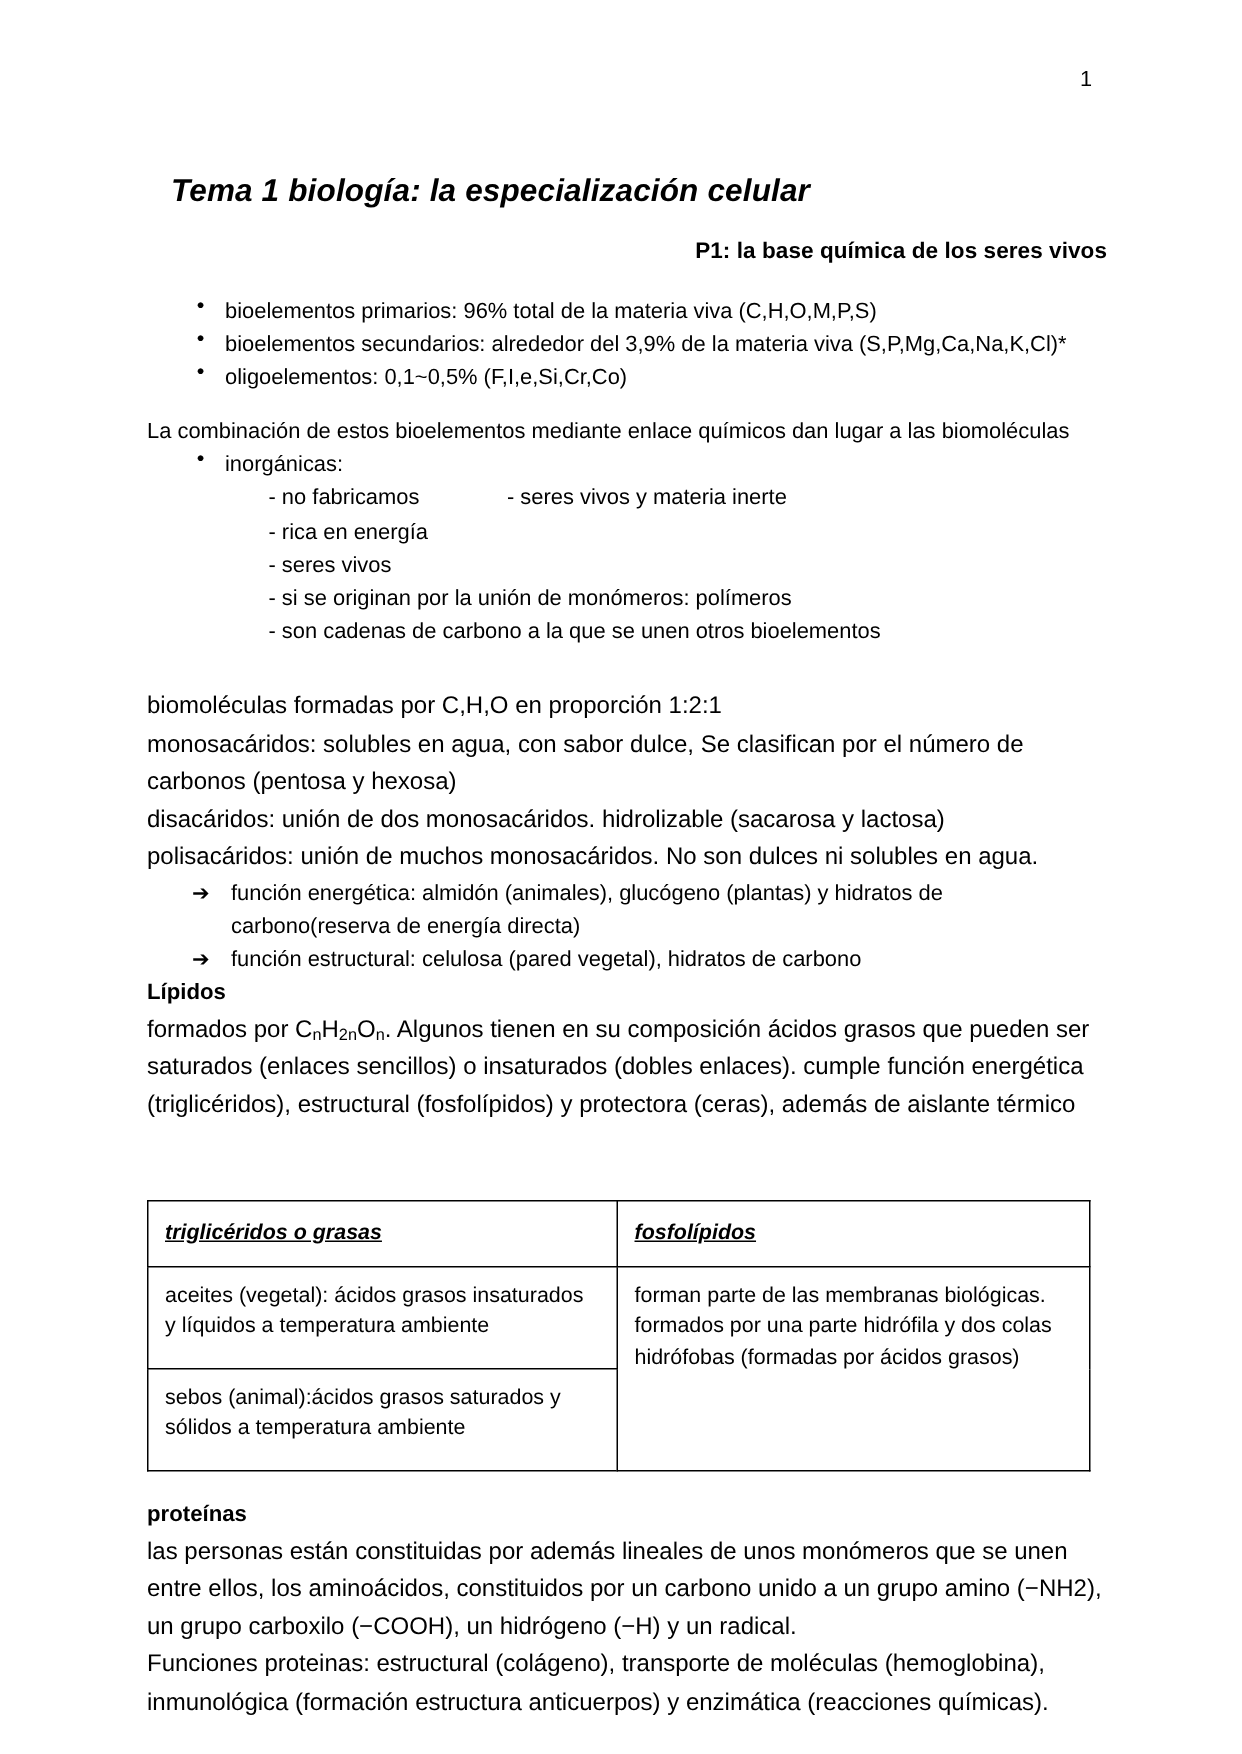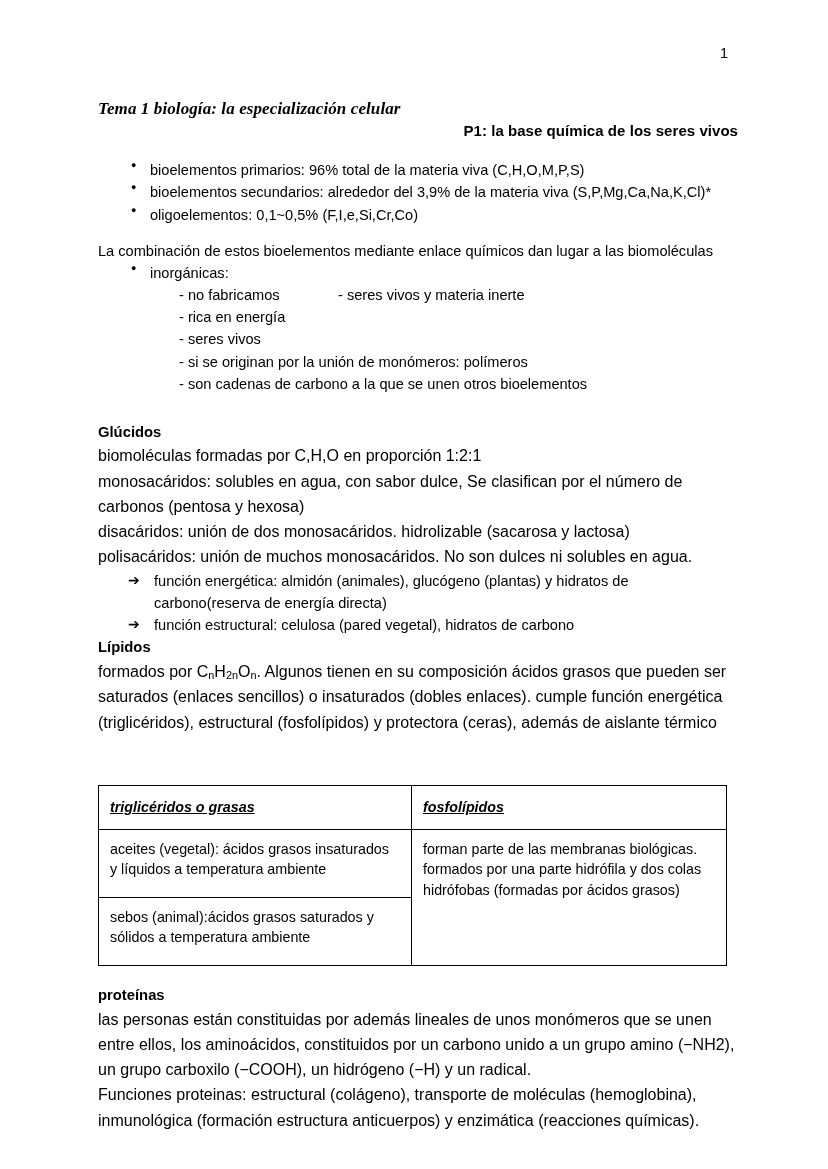--- a/index.html
+++ b/index.html
@@ -27,27 +27,26 @@
     line-height: 1;
     color: #000;
   }
   .content {
     position: absolute;
     left: 98px;
     top: 98px;
     width: 640px;
   }
   .doc-title {
-    font-size: 17px;
+    font-size: 21px;
     font-weight: bold;
     font-style: italic;
     line-height: 1.35;
-    margin: 0;
+    margin: 16px;
     letter-spacing: 0.1px;
-    font-family: Liberation Serif, serif;
   }
   .doc-subtitle {
     font-size: 15px;
     font-weight: bold;
     line-height: 1.35;
     margin: 0 0 0 0;
     letter-spacing: 0.05px;
     text-align: right;
   }
   .spacer-sm { height: 14px; }
@@ -179,21 +178,20 @@
     </ul>
     <div class="sub-line"><span class="col1">- no fabricamos</span><span class="col2">- seres vivos y materia inerte</span></div>
     <div class="sub-line">- rica en energía</div>
 
     <div class="sub-line">- seres vivos</div>
     <div class="sub-line">- si se originan por la unión de monómeros: polímeros</div>
     <div class="sub-line">- son cadenas de carbono a la que se unen otros bioelementos</div>
 
     <div class="spacer-lg"></div>
 
-    <div class="section-head">Glúcidos</div>
     <div class="body-line">biomoléculas formadas por C,H,O en proporción 1:2:1</div>
     <div class="body-line">monosacáridos: solubles en agua, con sabor dulce, Se clasifican por el número de carbonos (pentosa y hexosa)</div>
     <div class="body-line">disacáridos: unión de dos monosacáridos. hidrolizable (sacarosa y lactosa)</div>
     <div class="body-line">polisacáridos: unión de muchos monosacáridos. No son dulces ni solubles en agua.</div>
 
     <ul class="bullets">
       <li class="arrow">función energética: almidón (animales), glucógeno (plantas) y hidratos de carbono(reserva de energía directa)</li>
       <li class="arrow">función estructural: celulosa (pared vegetal), hidratos de carbono</li>
     </ul>
 

